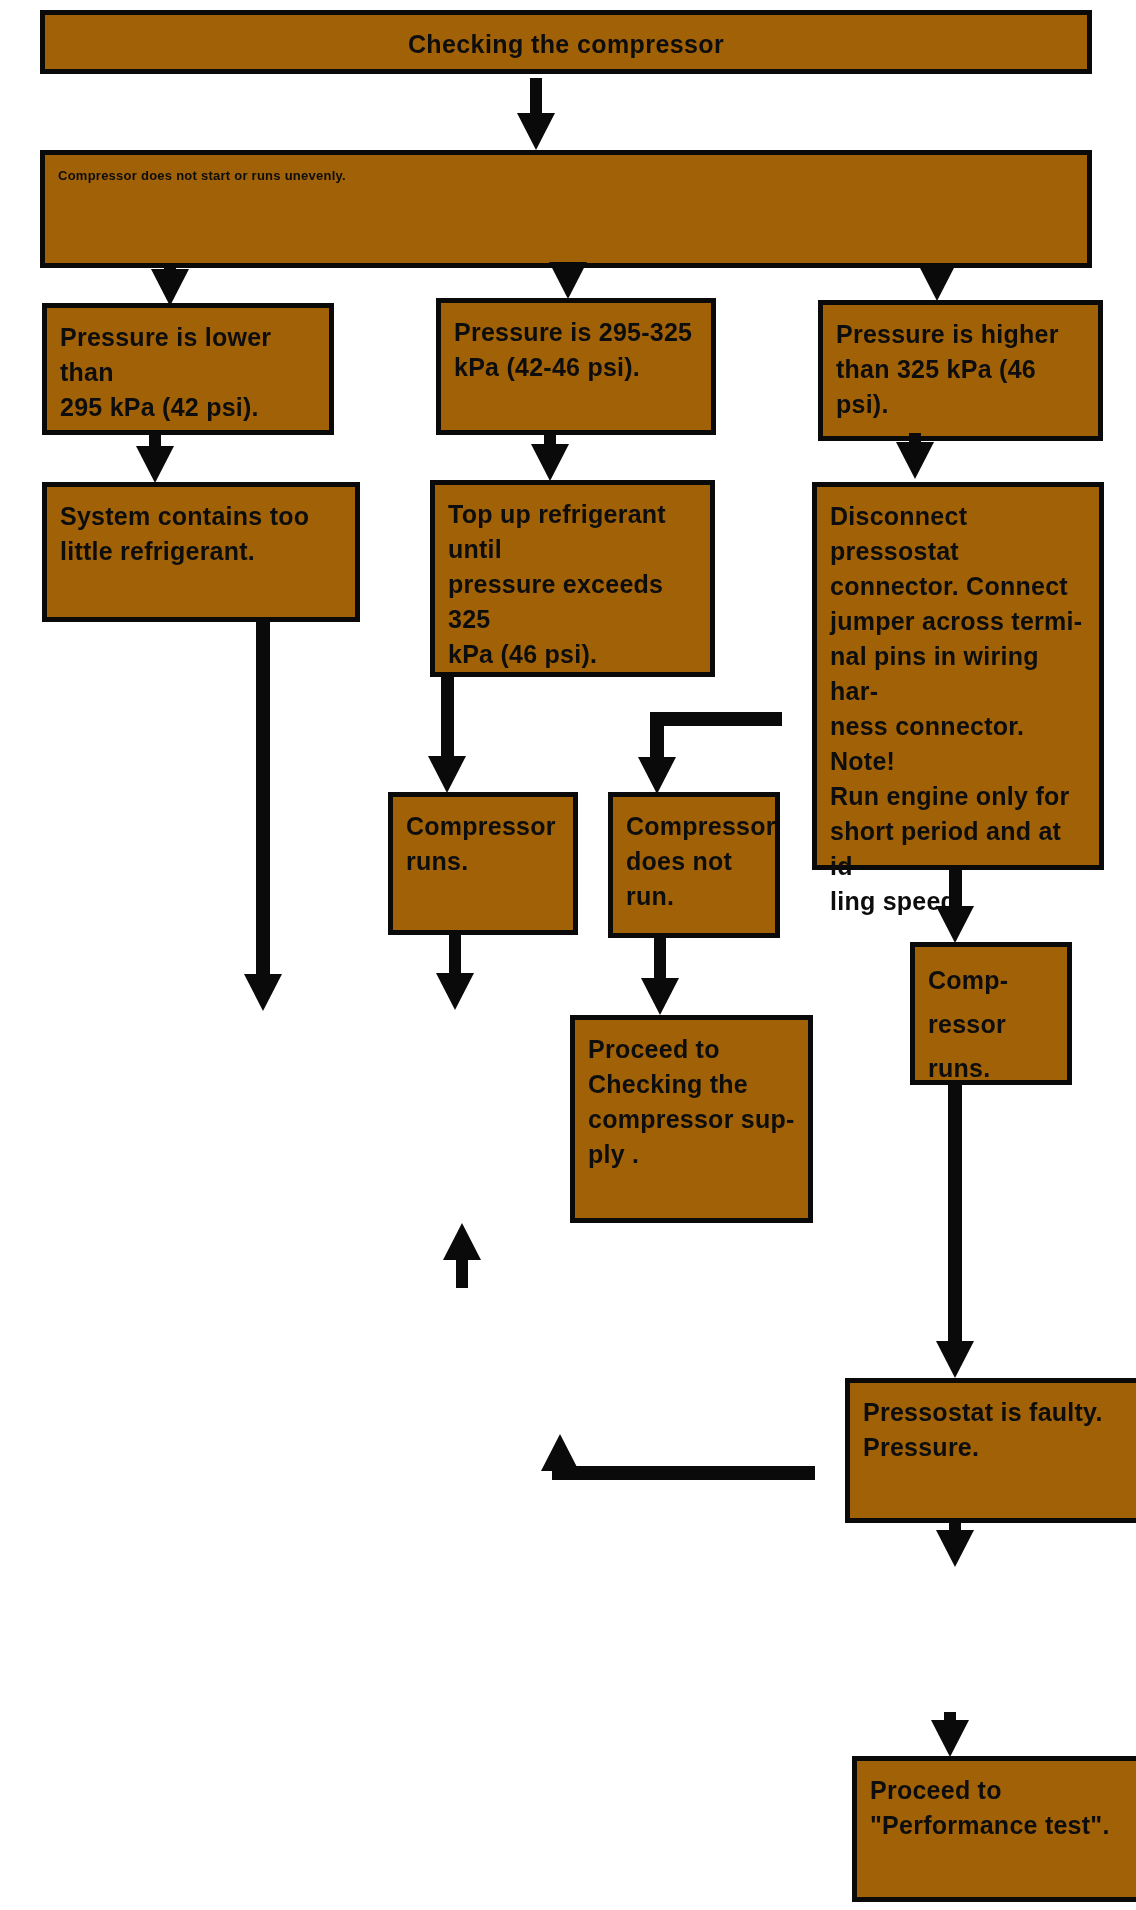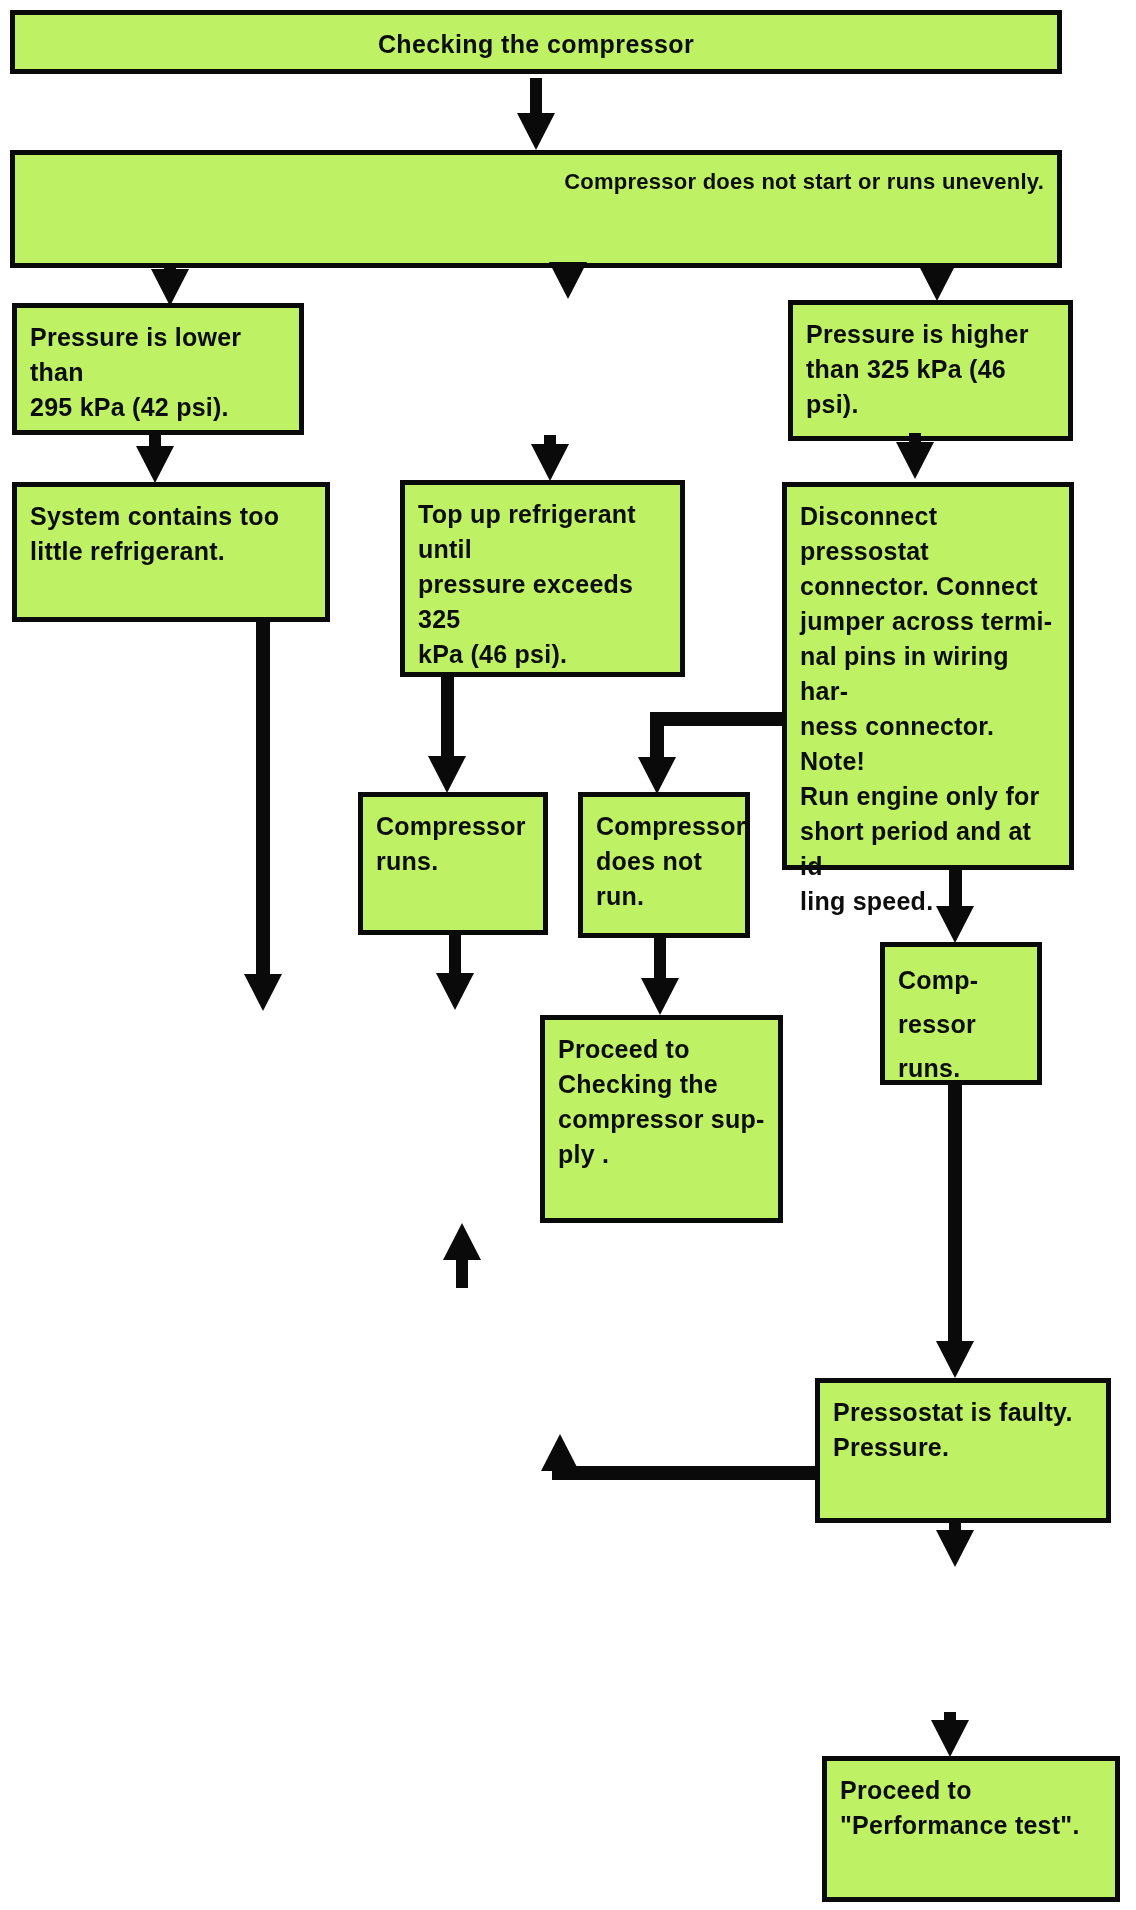--- a/index.html
+++ b/index.html
@@ -7,38 +7,39 @@
     position:relative;
     width:1136px;
     height:1910px;
     background:#ffffff;
     font-family:"Liberation Sans", sans-serif;
   }
   .box {
     position:absolute;
     box-sizing:border-box;
     border:5px solid #0a0a0a;
-    background:#bef264;
+    background:#a16207;
+    margin-left:30px;
   }
   .box-text {
     padding:12px 13px;
     font-size:25px;
     line-height:1.4;
     font-weight:700;
     letter-spacing:0.25px;
     color:#0d0d0d;
     white-space:pre-line;
   }
   .title-box .box-text {
     text-align:center;
     font-size:25px;
     padding-top:12px;
     letter-spacing:0.4px;
   }
-  .center-text .box-text { text-align:right; font-size:22px; }
+  .center-text .box-text { text-align:left; font-size:13px; }
   .loose .box-text { line-height:1.75; }
   .shaft { position:absolute; background:#0a0a0a; }
   .head { position:absolute; width:0; height:0; }
   .head.down {
     border-left:19px solid transparent;
     border-right:19px solid transparent;
     border-top:37px solid #0a0a0a;
   }
   .head.up {
     border-left:19px solid transparent;
@@ -57,20 +58,24 @@
 
   <div class="box center-text" style="left:10px;top:150px;width:1052px;height:118px">
     <div class="box-text">Compressor does not start or runs unevenly.</div>
   </div>
 
   <div class="box" style="left:12px;top:303px;width:292px;height:132px">
     <div class="box-text">Pressure is lower than
 295 kPa (42 psi).</div>
   </div>
 
+  <div class="box" style="left:406px;top:298px;width:280px;height:137px">
+    <div class="box-text">Pressure is 295-325
+kPa (42-46 psi).</div>
+  </div>
 
   <div class="box" style="left:788px;top:300px;width:285px;height:141px">
     <div class="box-text">Pressure is higher
 than 325 kPa (46 psi).</div>
   </div>
 
   <div class="box" style="left:12px;top:482px;width:318px;height:140px">
     <div class="box-text">System contains too
 little refrigerant.</div>
   </div>

